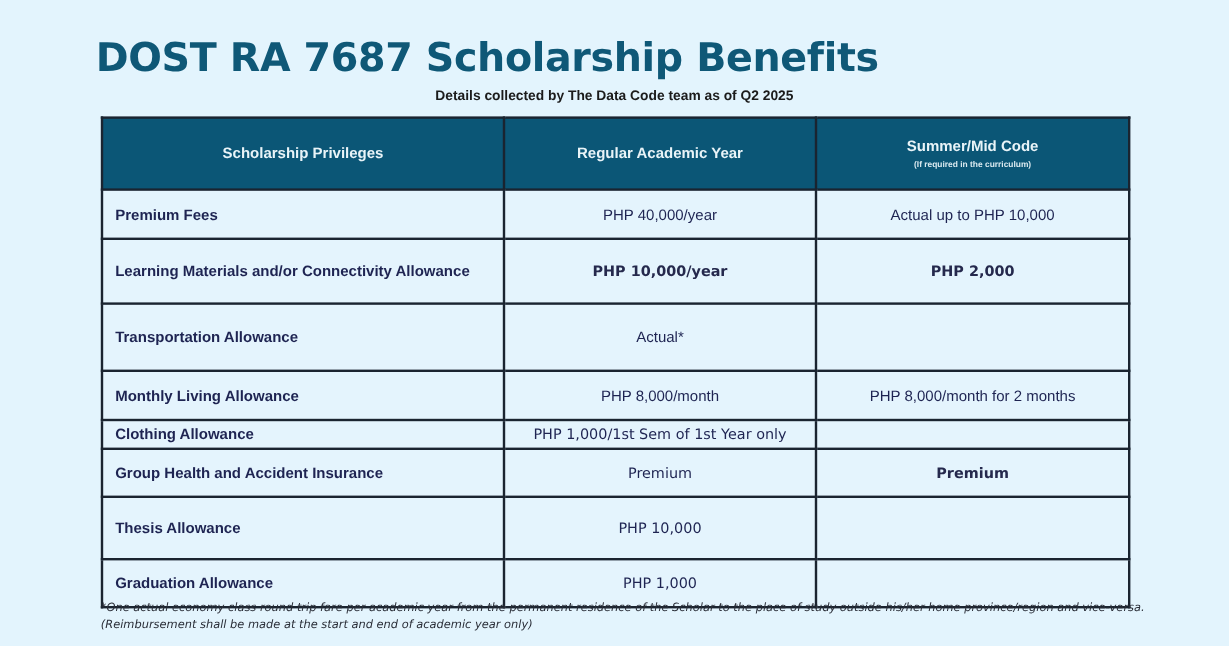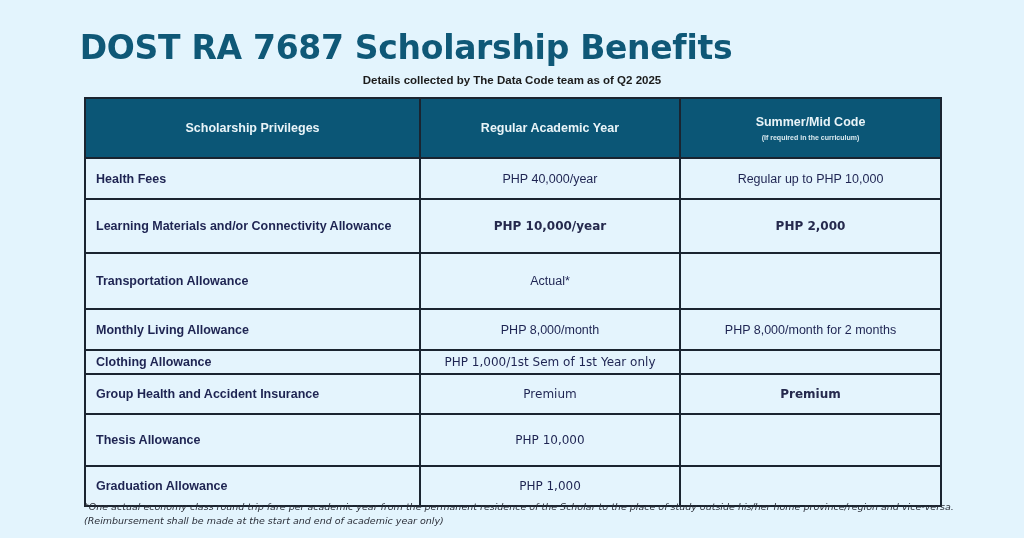--- a/index.html
+++ b/index.html
@@ -74,23 +74,23 @@
   </colgroup>
   <thead>
     <tr>
       <th><span>Scholarship Privileges</span></th>
       <th><span>Regular Academic Year</span></th>
       <th><span>Summer/Mid Code</span><span class="th-note">(If required in the curriculum)</span></th>
     </tr>
   </thead>
   <tbody>
     <tr style="height:41px">
-      <td class="priv">Health Fees</td>
+      <td class="priv">Premium Fees</td>
       <td class="val">PHP 40,000/year</td>
-      <td class="val">Regular up to PHP 10,000</td>
+      <td class="val">Actual up to PHP 10,000</td>
     </tr>
     <tr style="height:54px">
       <td class="priv">Learning Materials and/or Connectivity Allowance</td>
       <td class="val bold alt">PHP 10,000/year</td>
       <td class="val bold alt">PHP 2,000</td>
     </tr>
     <tr style="height:56px">
       <td class="priv">Transportation Allowance</td>
       <td class="val">Actual*</td>
       <td class="val"></td>

